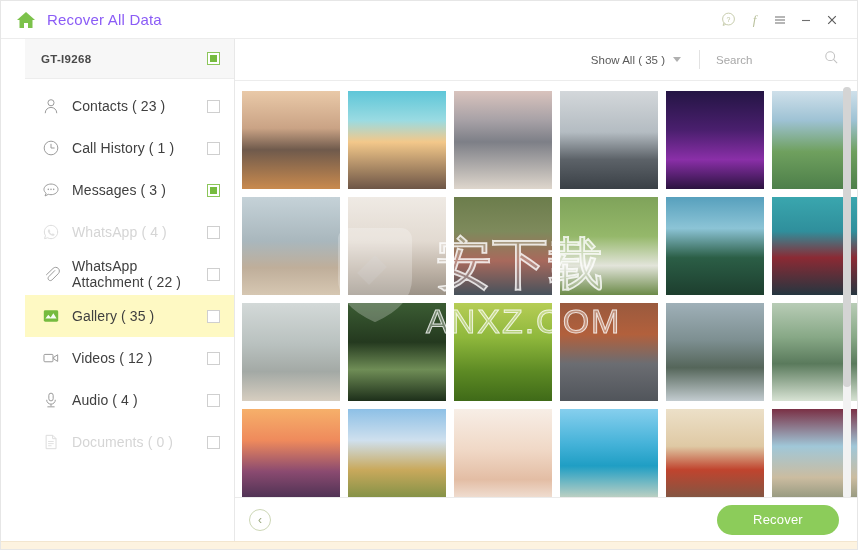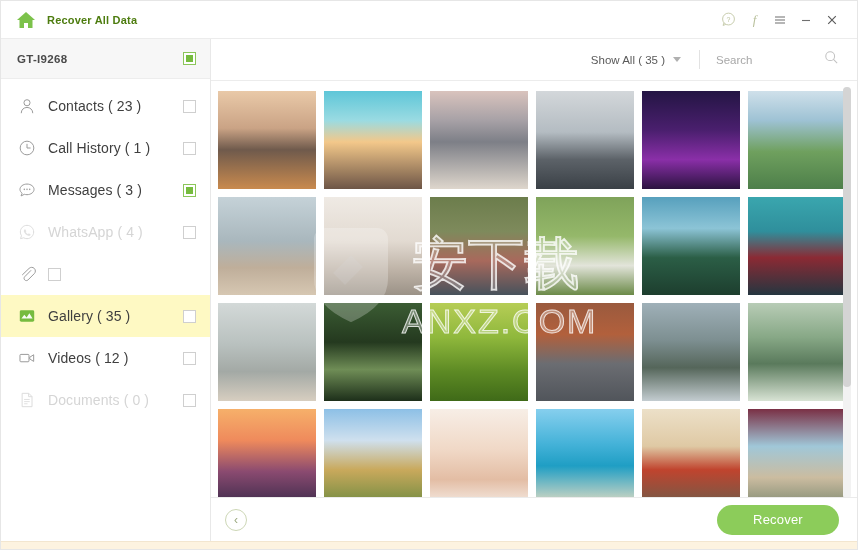--- a/index.html
+++ b/index.html
@@ -20,33 +20,33 @@
   
   .titlebar {
     height: 38px; min-height: 38px;
     display: flex; align-items: center;
     padding: 0 12px 0 14px;
     background: #ffffff;
     border-bottom: 1px solid #ececec;
   }
   .home-icon { width: 22px; height: 22px; margin-right: 10px; display:block; }
   .app-title {
-    font-size: 11px; color: #4d7c0f; letter-spacing: .2px; font-weight: bold;
+    font-size: 15px; color: #8b5cf6; letter-spacing: .2px;
   }
   .titlebar-spacer { flex: 1; }
   .tb-btn {
     width: 26px; height: 26px;
     display: flex; align-items: center; justify-content: center;
     color: #b8bda6; font-size: 15px; cursor: default;
   }
   .tb-btn svg { display:block; }
   .tb-btn.dark { color: #6b6b6b; }
 
   
-  .body { flex: 1; display: flex; min-height: 0; }
+  .body { flex: 1; display: flex; min-height: 0; padding-left: 24px; }
 
   
   .sidebar {
     width: 210px; min-width: 210px;
     background: #ffffff;
     border-right: 1px solid #e8e8e8;
     display: flex; flex-direction: column;
   }
   .device-row {
     height: 40px; display: flex; align-items: center;
@@ -286,40 +286,52 @@
             </span>
             <span class="nav-label">WhatsApp ( 4 )</span>
             <span class="cb"></span>
           </div>
           <div class="nav-item">
             <span class="nav-ic">
               <svg width="18" height="18" viewBox="0 0 20 20">
                 <path d="M14.2 6.2 L7.5 13 c-1 1 -1 2.6 0 3.6 c1 1 2.6 1 3.6 0 l7 -7 c1.6 -1.6 1.6 -4.2 0 -5.8 c-1.6 -1.6 -4.2 -1.6 -5.8 0 L5 10.8" fill="none" stroke="currentColor" stroke-width="1.1" stroke-linecap="round"></path>
               </svg>
             </span>
+            <span class="nav-label">WhatsApp Attachment ( 22 )</span>
             <span class="cb"></span>
           </div>
           <div class="nav-item active">
             <span class="nav-ic">
               <svg width="18" height="18" viewBox="0 0 20 20">
                 <rect x="2" y="3.6" width="16" height="12.8" rx="1.6" fill="#76bb3f"></rect>
                 <path d="M3.8 12.8 L7 8.6 L9.6 11.6 L12.6 7 L16.2 12.8z" fill="#ffffff" opacity=".95"></path>
               </svg>
             </span>
             <span class="nav-label">Gallery ( 35 )</span>
             <span class="cb"></span>
           </div>
           <div class="nav-item">
             <span class="nav-ic">
               <svg width="18" height="18" viewBox="0 0 20 20">
                 <rect x="2.2" y="6" width="10" height="8.2" rx="1" fill="none" stroke="currentColor" stroke-width="1.1"></rect>
                 <path d="M13 9.2 L17.4 6.4 V13.8 L13 11z" fill="none" stroke="currentColor" stroke-width="1.1"></path>
               </svg>
             </span>
             <span class="nav-label">Videos ( 12 )</span>
+            <span class="cb"></span>
+          </div>
+          <div class="nav-item">
+            <span class="nav-ic">
+              <svg width="18" height="18" viewBox="0 0 20 20">
+                <rect x="7.6" y="2.4" width="4.8" height="8.6" rx="2.4" fill="none" stroke="currentColor" stroke-width="1.1"></rect>
+                <path d="M5.2 9.8 c0 2.7 2.1 4.8 4.8 4.8 s4.8 -2.1 4.8 -4.8" fill="none" stroke="currentColor" stroke-width="1.1"></path>
+                <path d="M10 14.6 V17 M6 17.6 H14" fill="none" stroke="currentColor" stroke-width="1.1"></path>
+              </svg>
+            </span>
+            <span class="nav-label">Audio ( 4 )</span>
             <span class="cb"></span>
           </div>
           <div class="nav-item dim">
             <span class="nav-ic">
               <svg width="18" height="18" viewBox="0 0 20 20">
                 <path d="M4.6 2.6 H12 L15.6 6.2 V17.4 H4.6z" fill="none" stroke="currentColor" stroke-width="1.1"></path>
                 <path d="M11.8 2.8 V6.3 H15.4" fill="none" stroke="currentColor" stroke-width="1.1"></path>
                 <path d="M6.8 9.4 H13 M6.8 11.8 H13 M6.8 14.2 H10.6" stroke="currentColor" stroke-width="1"></path>
               </svg>
             </span>

